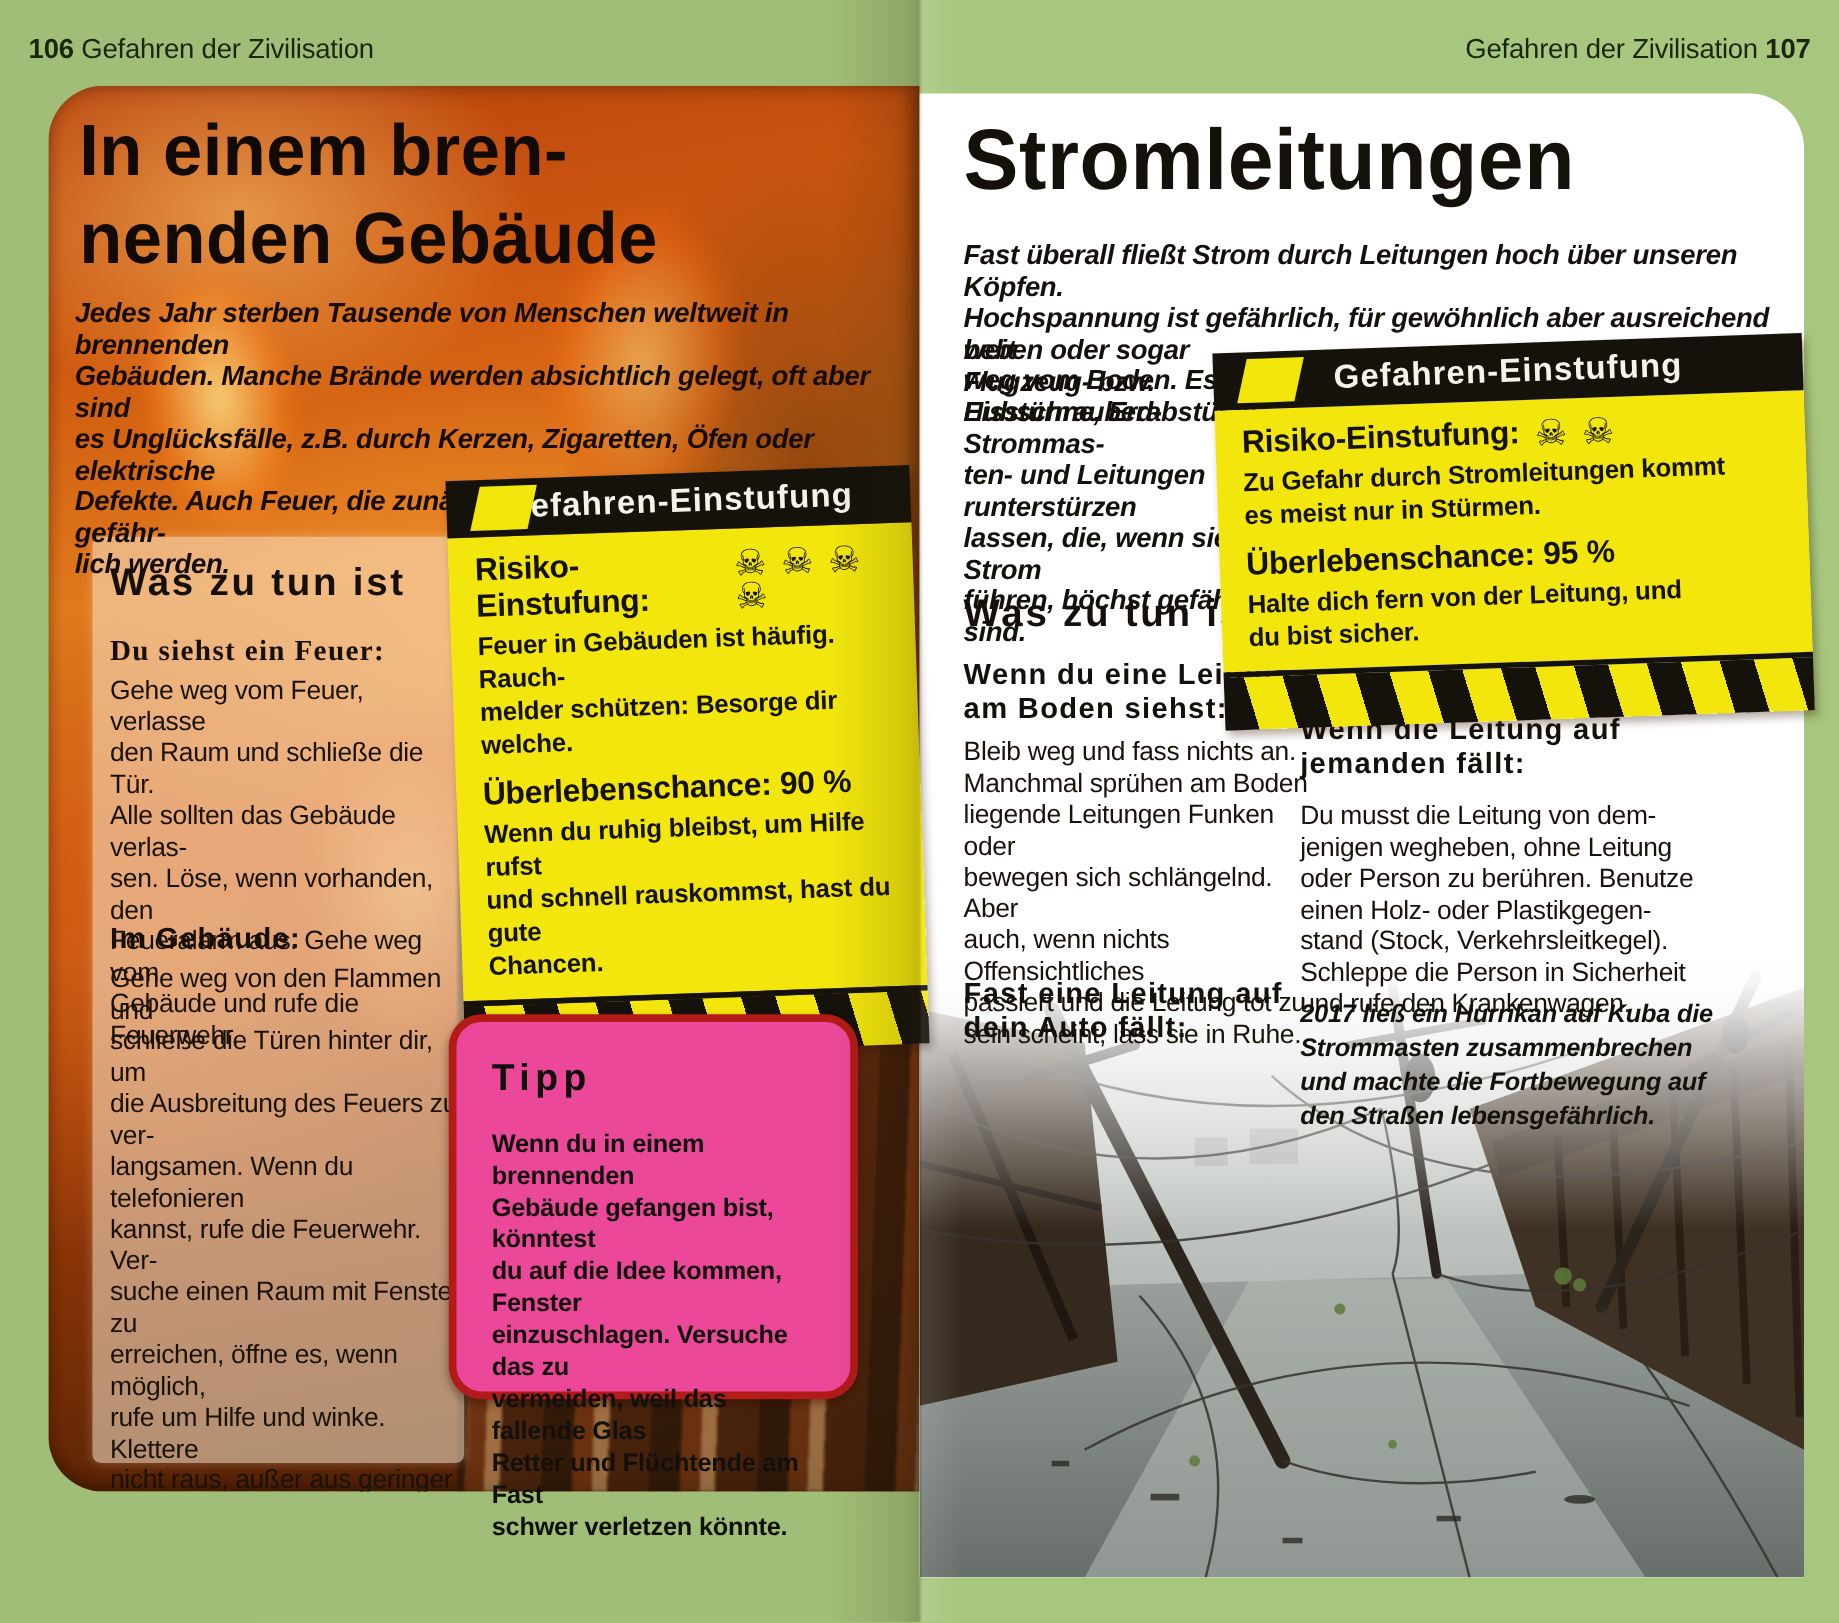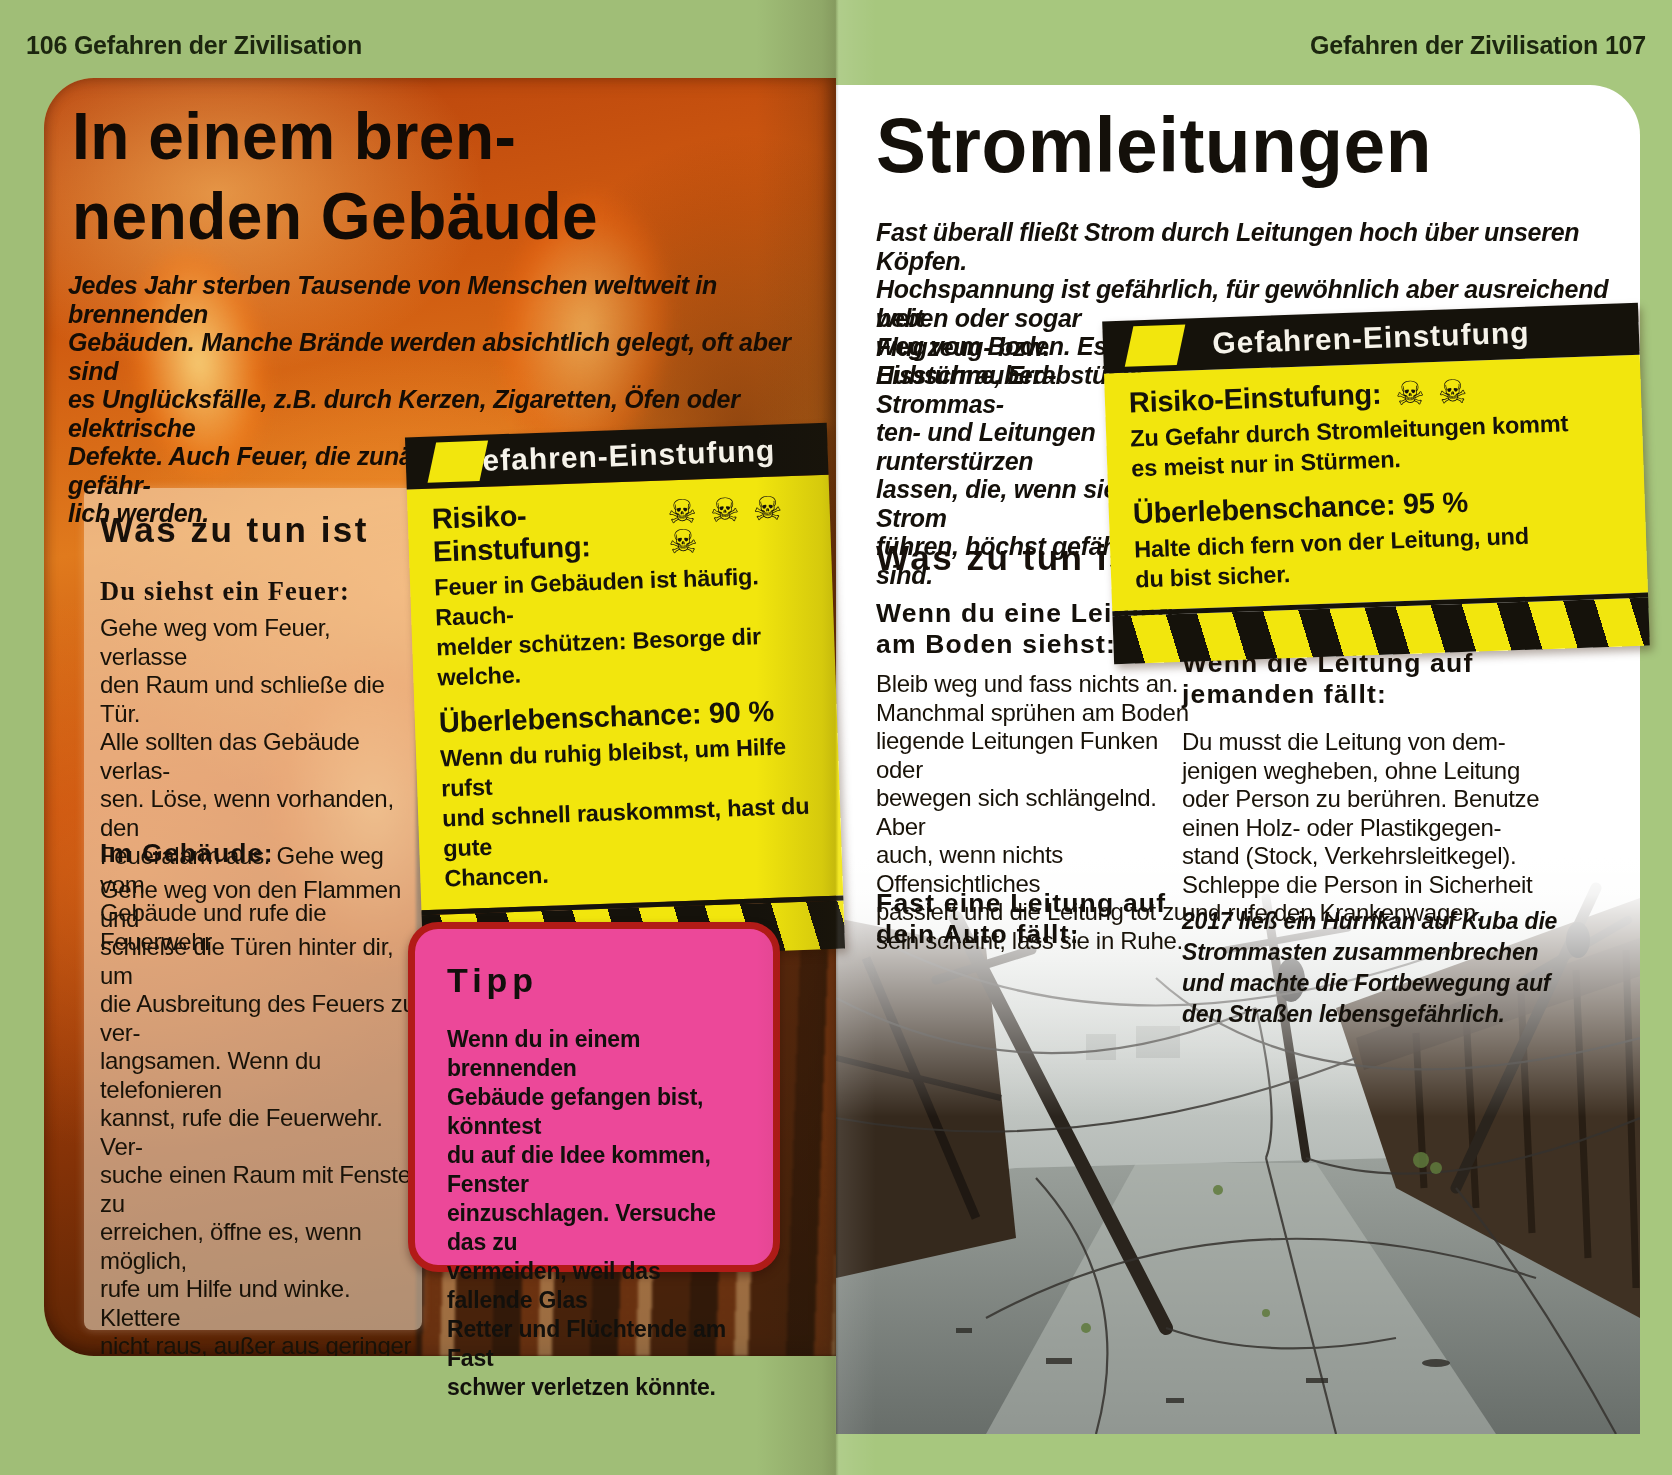--- a/index.html
+++ b/index.html
@@ -4,21 +4,21 @@
 <style>
   html,body{margin:0;padding:0;}
   body{font-family:"Liberation Sans",sans-serif;background:#a7c77e;}
   .spread{position:relative;width:1672px;height:1475px;background:#a7c77e;overflow:hidden;}
   .left-tint{position:absolute;left:0;top:0;width:836px;height:1475px;background:rgba(30,45,5,.05);}
   .gutter{position:absolute;left:756px;top:0;width:120px;height:1475px;
     background:linear-gradient(to right,rgba(40,30,10,0) 0%,rgba(40,30,10,.14) 55%,rgba(40,30,10,.22) 66%,rgba(255,255,255,.10) 69%,rgba(255,255,255,0) 100%);
     pointer-events:none;z-index:30;}
   .runhead{position:absolute;top:31px;font-size:25px;color:#1c260f;letter-spacing:-.2px;z-index:5;}
   .runhead b{font-weight:700;}
-  .runhead span{font-weight:700;margin-top:24px;}
+  .runhead span{font-weight:400;margin-top:24px;}
   
   .fire-panel{position:absolute;left:44px;top:78px;width:792px;height:1278px;
     border-radius:50px 0 0 50px;overflow:hidden;z-index:2;
     background:
       radial-gradient(380px 260px at 22% 9%, rgba(255,205,115,.55), transparent 70%),
       radial-gradient(320px 420px at 88% 28%, rgba(80,28,4,.55), transparent 72%),
       radial-gradient(430px 330px at 46% 40%, rgba(255,165,60,.5), transparent 72%),
       radial-gradient(520px 400px at 12% 62%, rgba(255,140,40,.35), transparent 70%),
       linear-gradient(170deg,#b8430d 0%,#cf5a10 18%,#e07a1d 34%,#c24c0c 52%,#9c3a08 68%,#6b2a06 86%,#461f06 100%);
     box-shadow:inset -8px 0 18px rgba(40,15,0,.35), inset 0 -6px 14px rgba(30,10,0,.4);}

